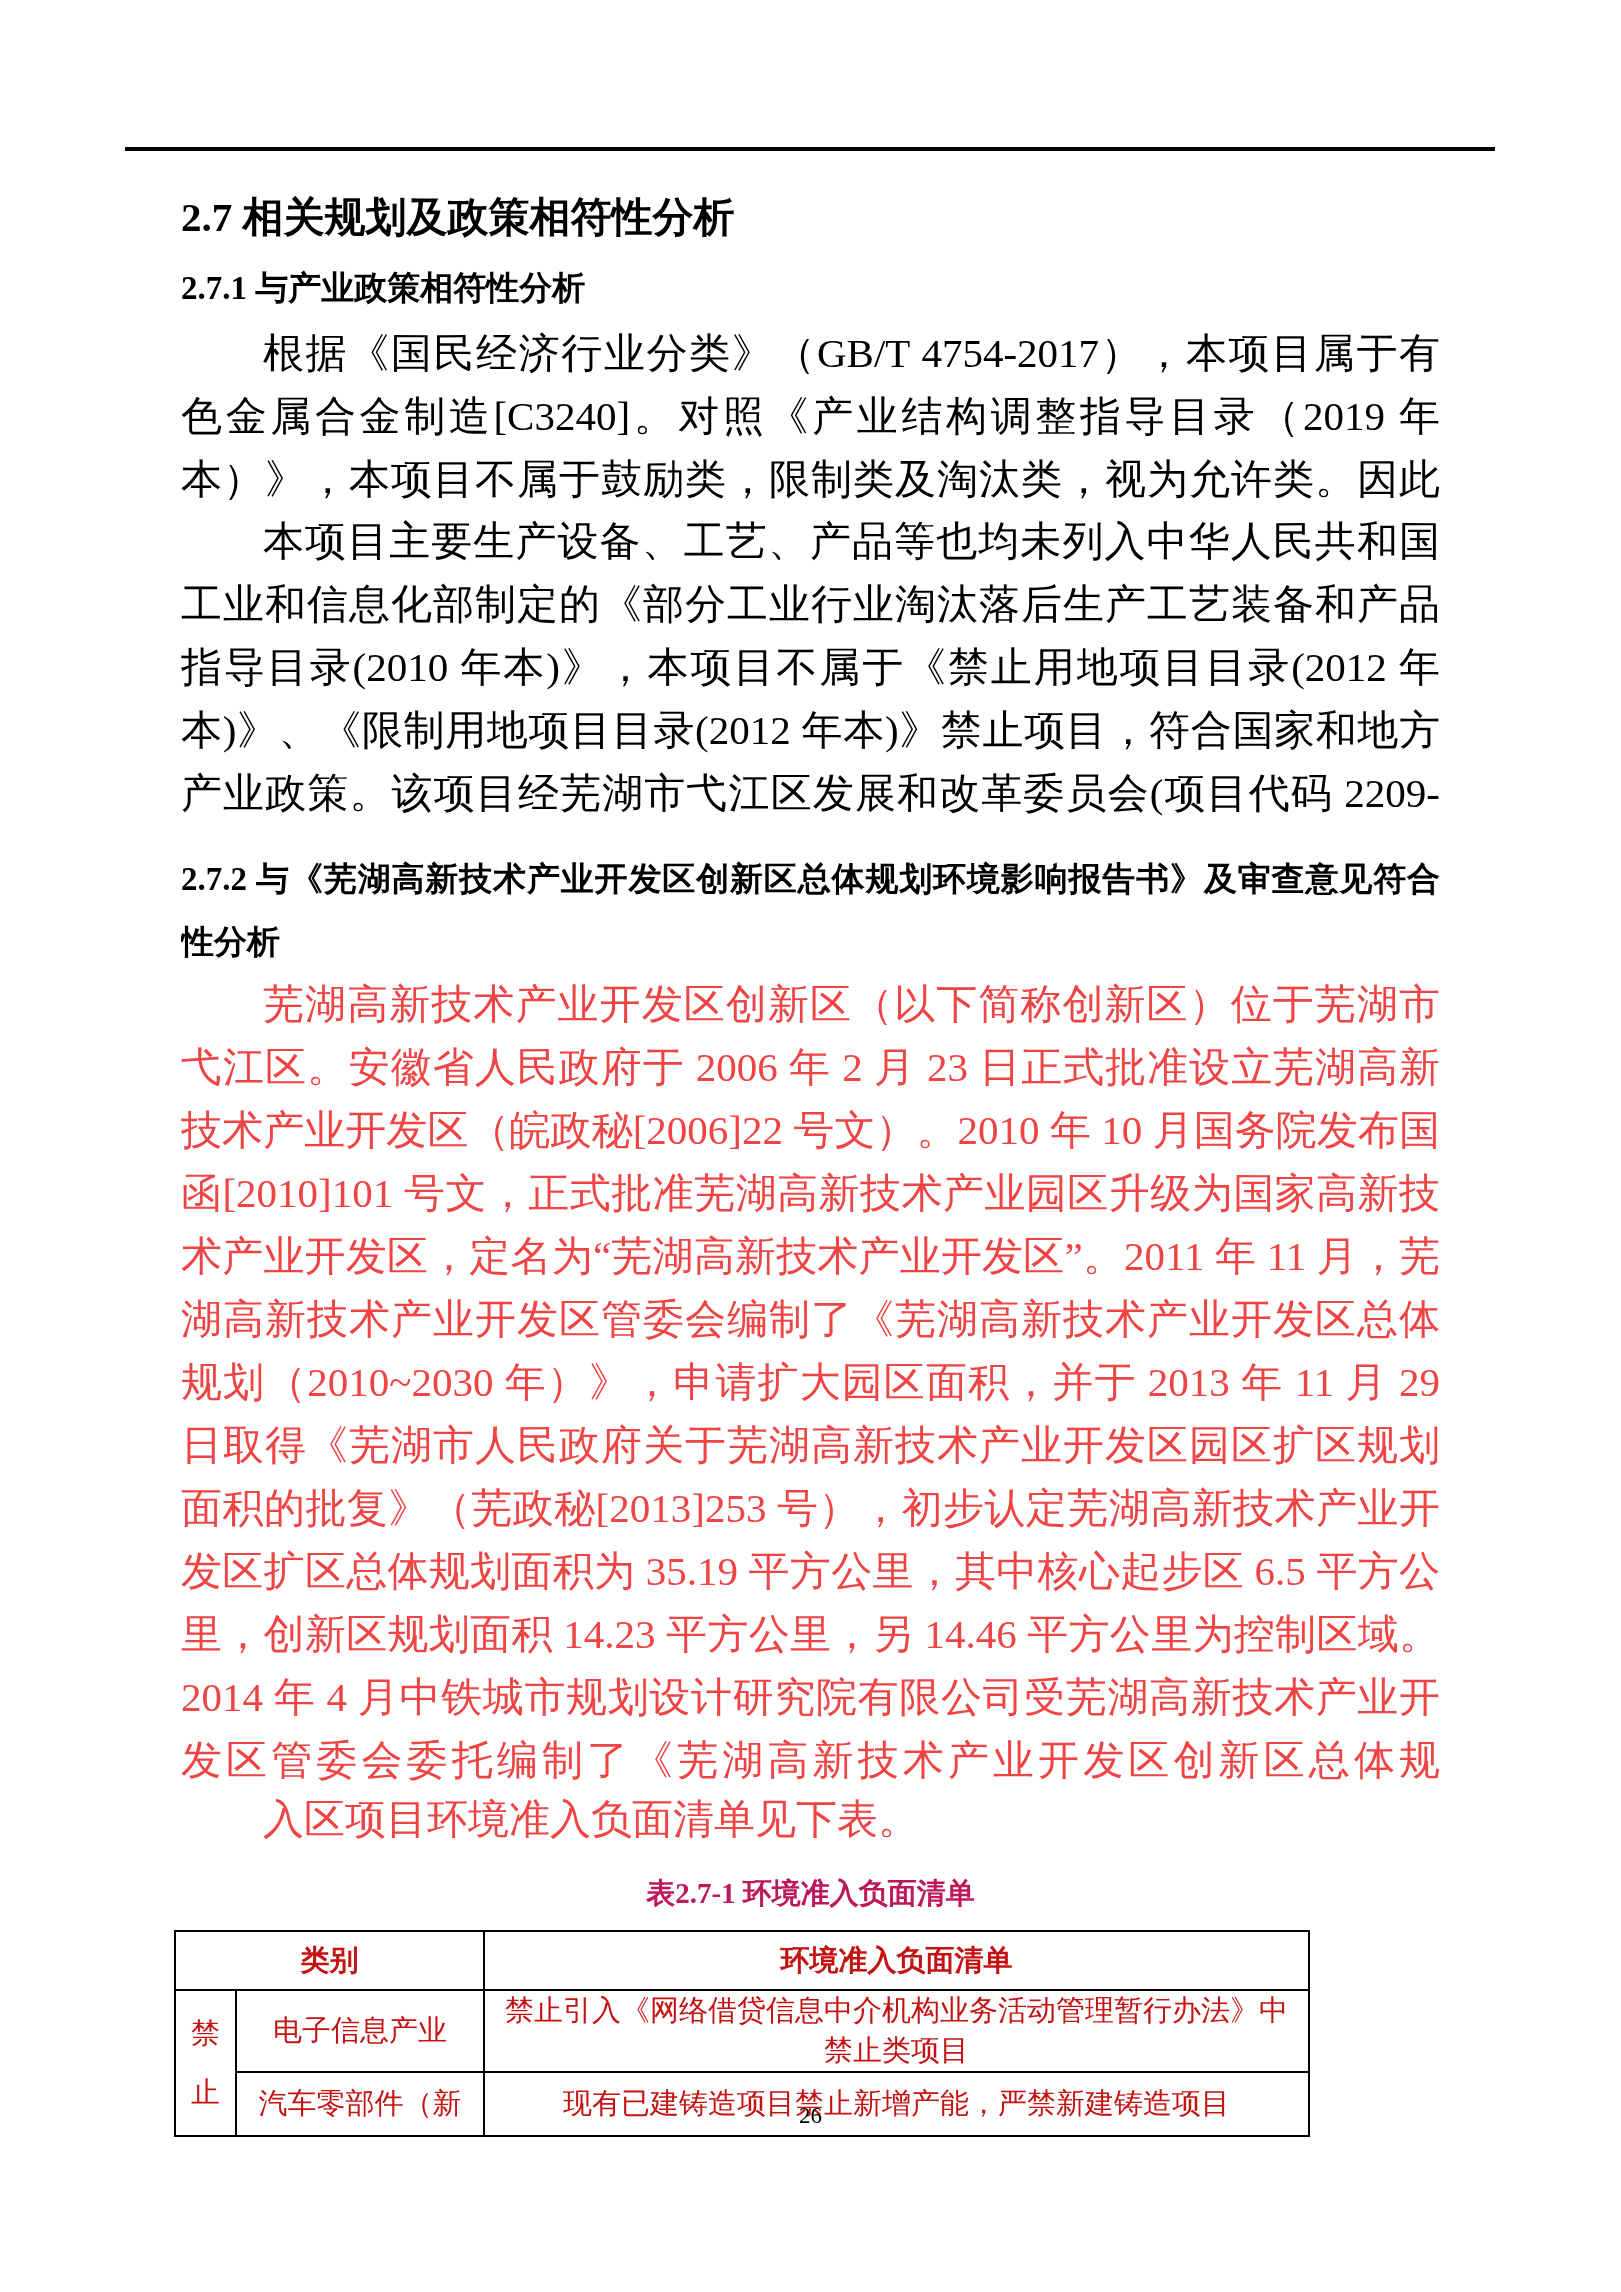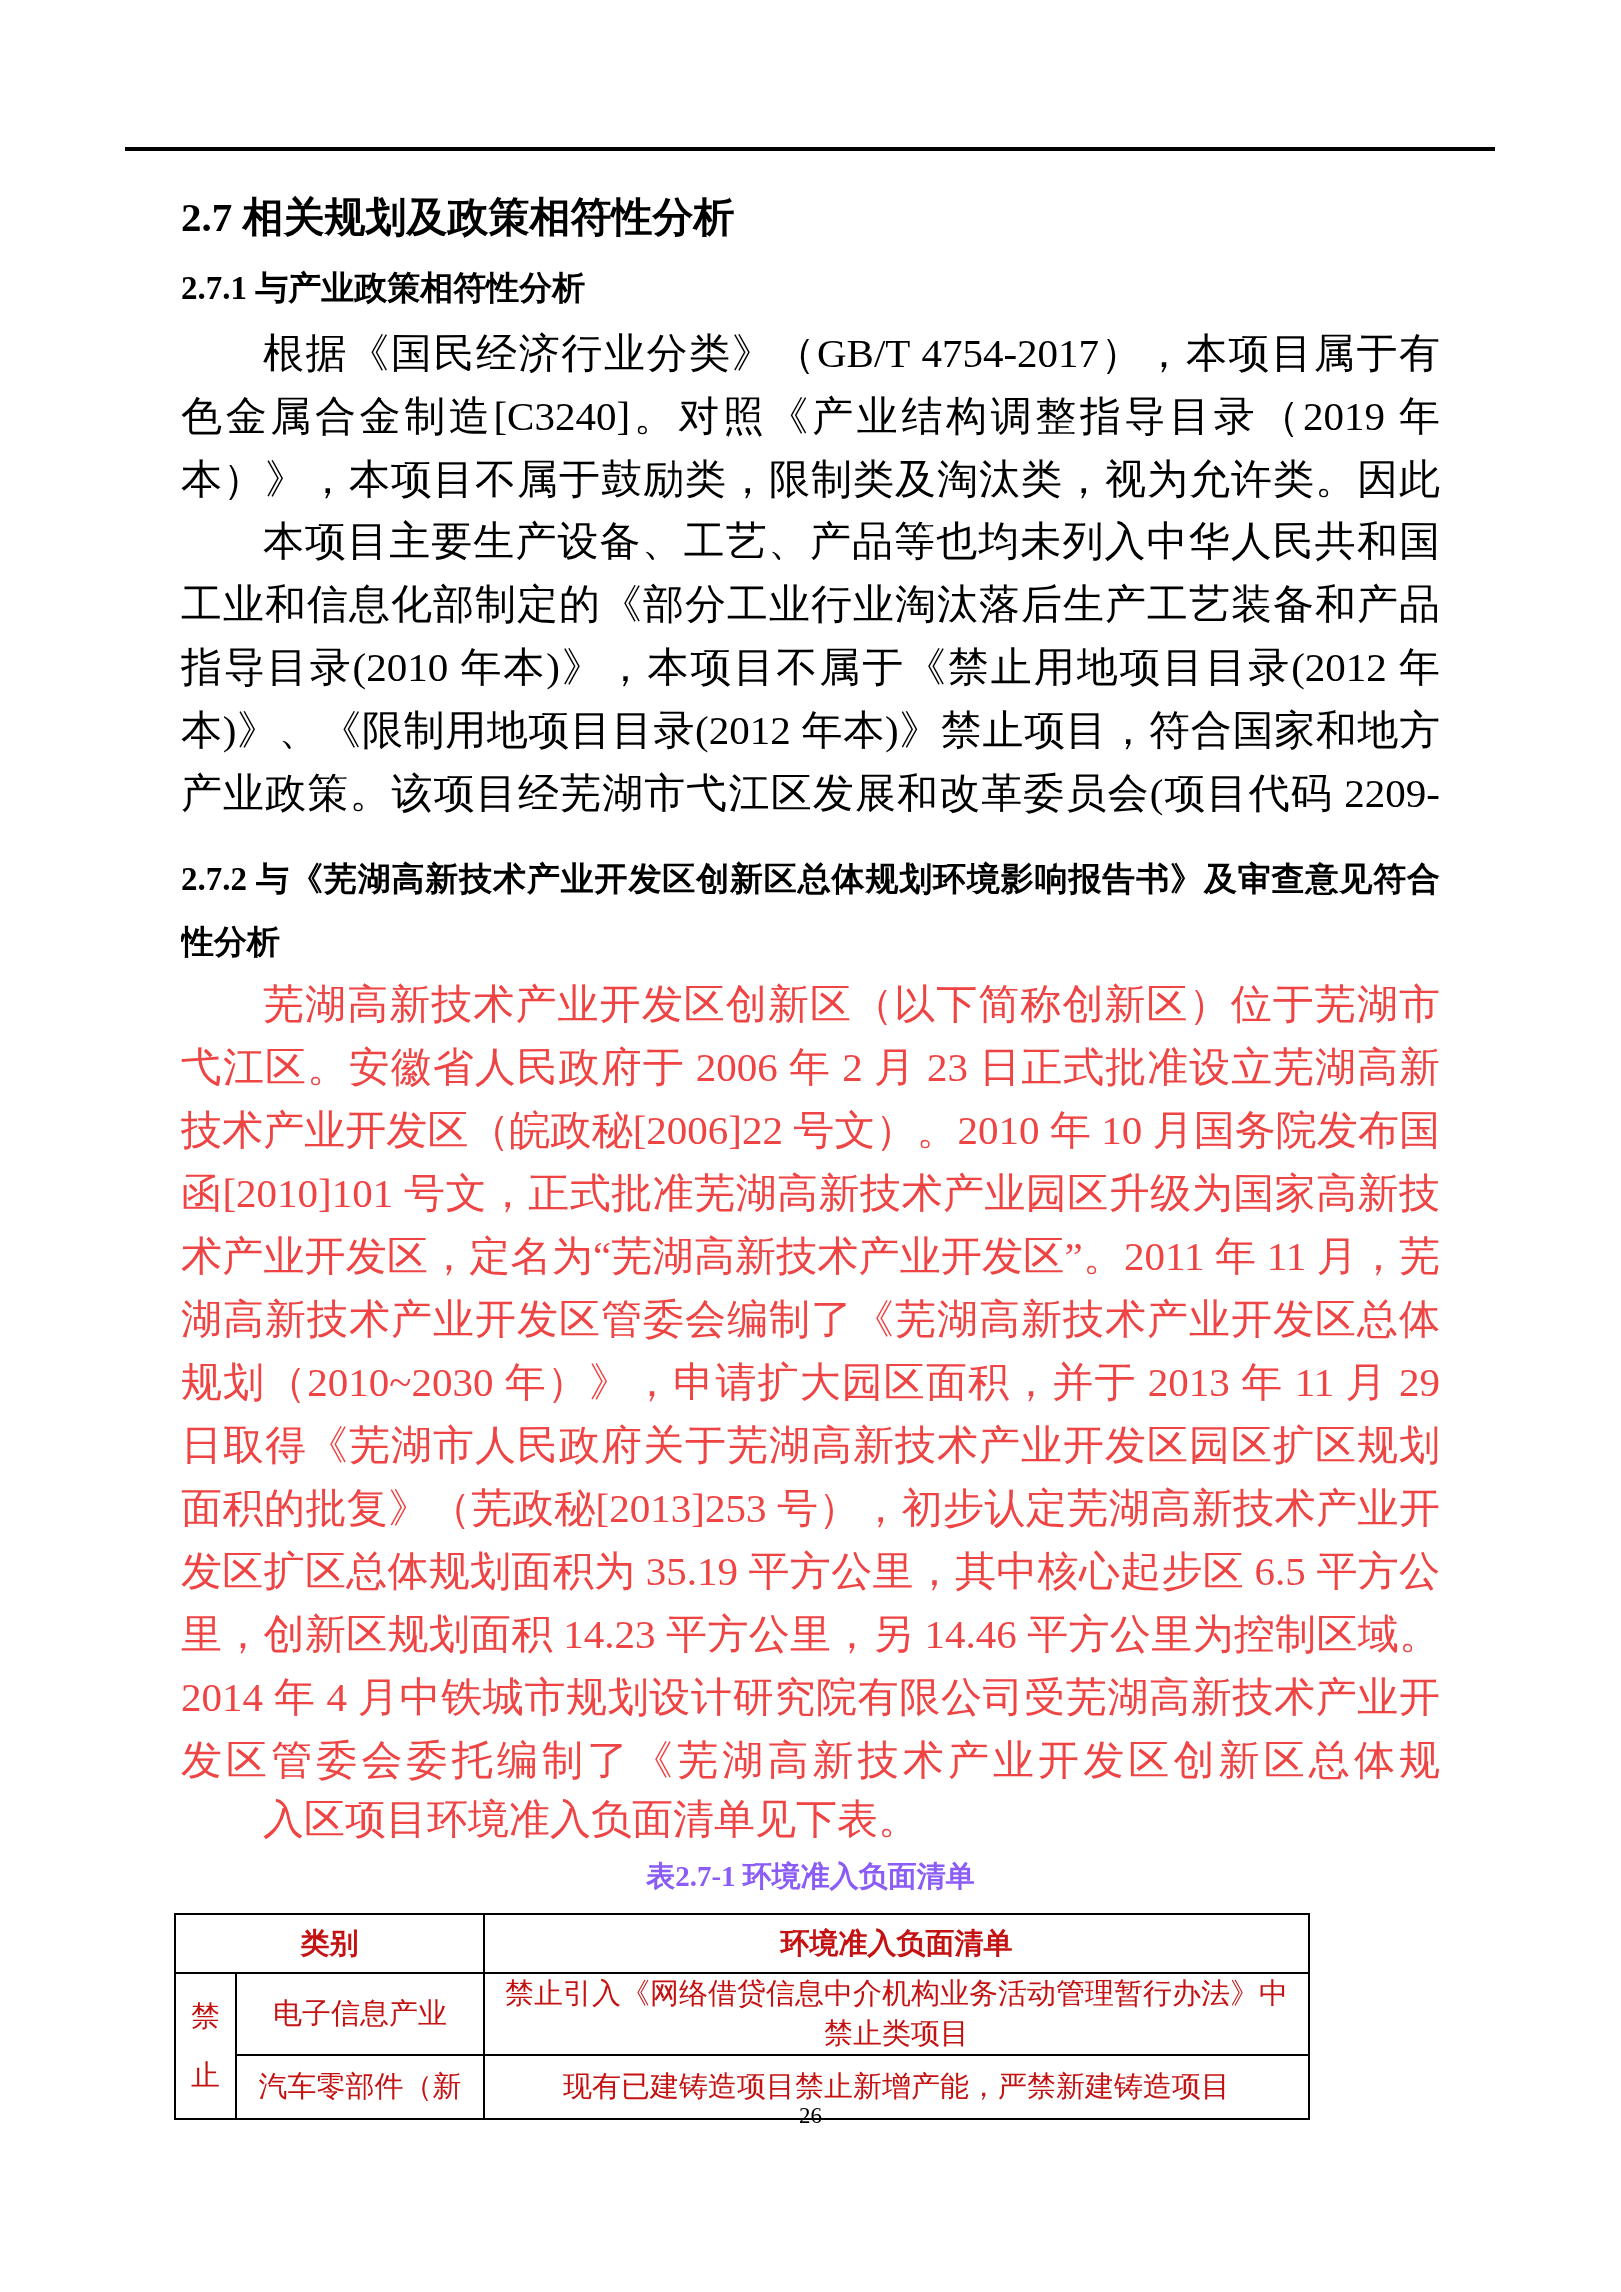--- a/index.html
+++ b/index.html
@@ -72,27 +72,27 @@
     text-align: justify;
     text-indent: 2em;
     overflow: hidden;
   }
   .p1 { margin-top: 12.7px; height: 188px; }
   .p2 { height: 314px; }
   .p3 { height: 815px; }
   .p4 { height: 63px; }
   .red { color: #ef4444; }
   .tbl-caption {
-    margin-top: 6px;
+    margin-top: 23px;
     height: 39px;
     line-height: 39px;
     text-align: center;
     font-size: 29px;
     font-weight: bold;
-    color: #8b5cf6;
+    color: #be185d;
     overflow: hidden;
   }
   table.neg-list {
     margin-top: 17.6px;
     margin-left: -6.9px;
     width: 1136px;
     border-collapse: collapse;
     table-layout: fixed;
     color: #C41212;
     font-size: 29px;

